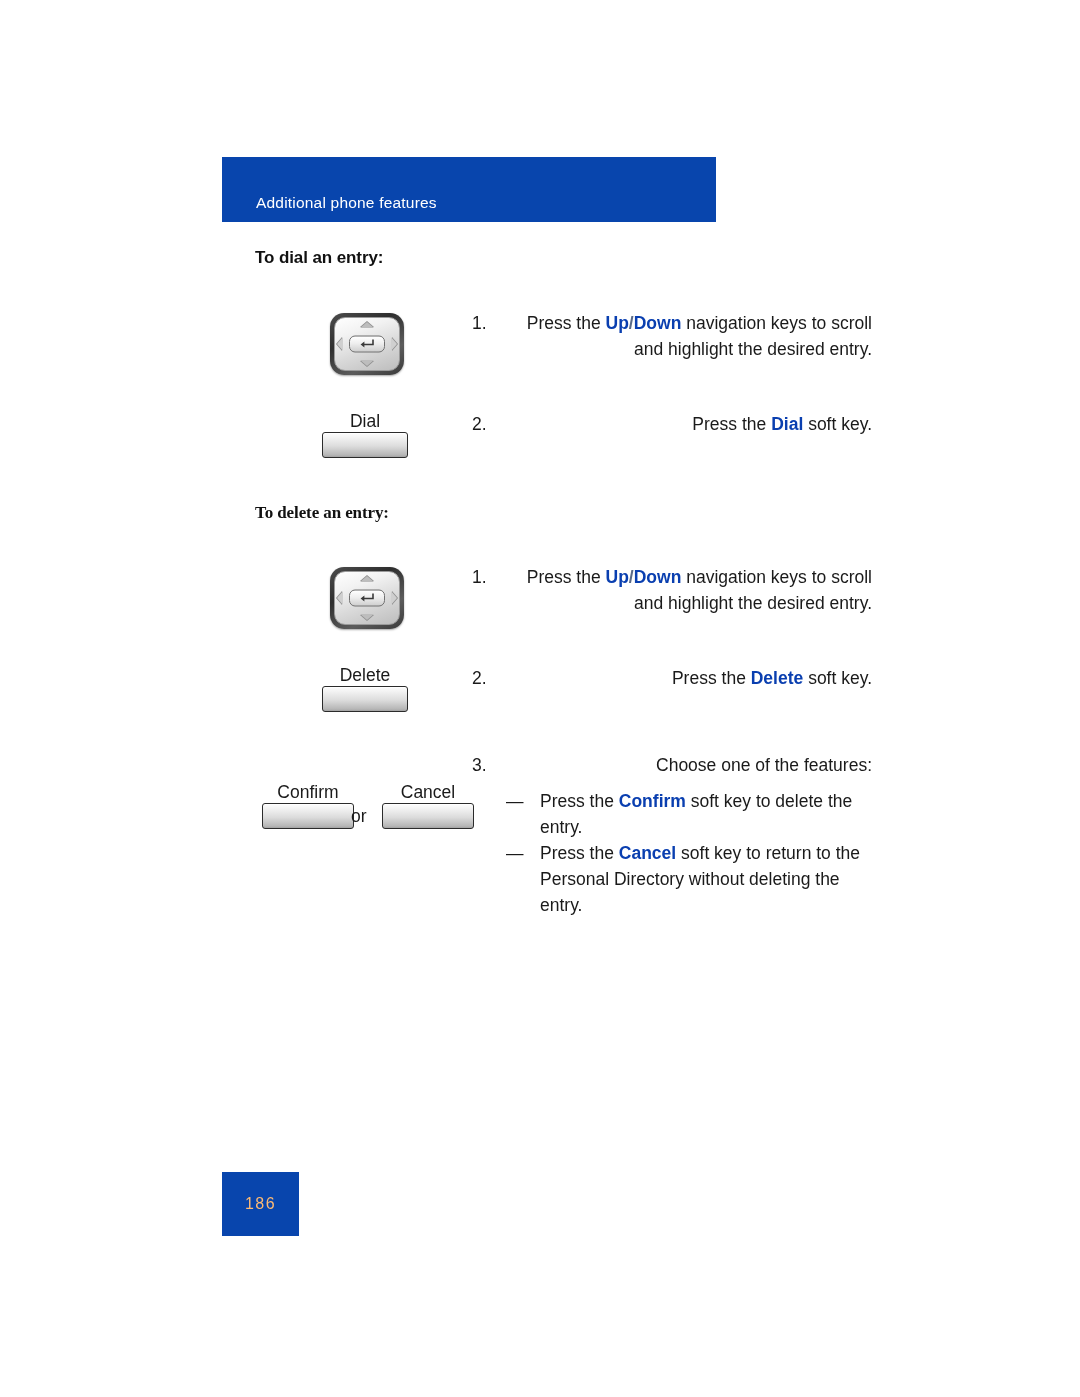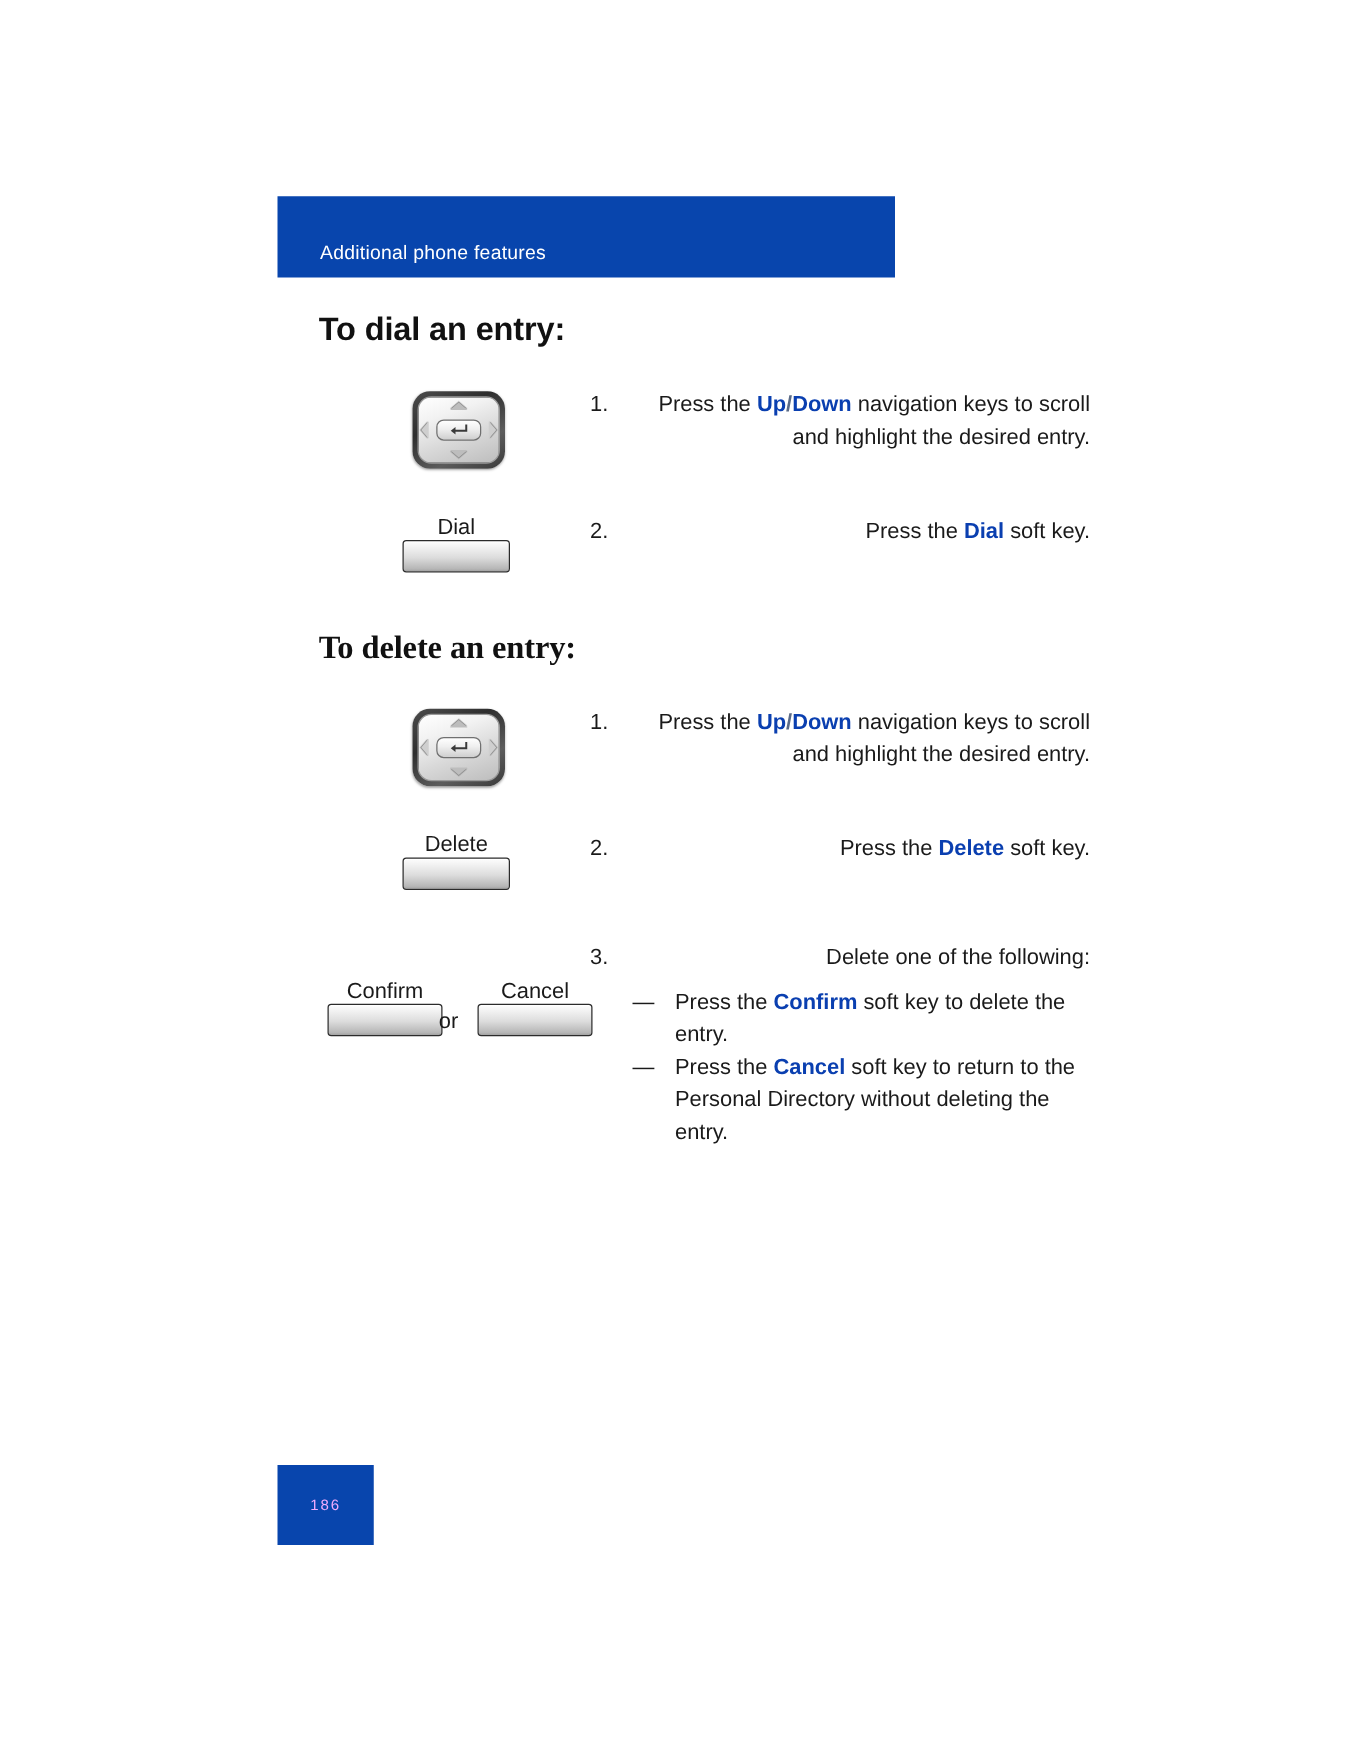--- a/index.html
+++ b/index.html
@@ -40,21 +40,21 @@
     font-size: 15.5px;
     letter-spacing: 0.2px;
     font-family: "Liberation Sans", sans-serif;
     white-space: nowrap;
   }
 
   
   .section-heading {
     position: absolute;
     left: 255px;
-    font-size: 26px;
+    font-size: 17px;
     font-weight: bold;
     color: #111111;
     letter-spacing: -0.1px;
     white-space: nowrap;
   }
   #heading-dial  { top: 248px; }
   #heading-delete{ top: 503px; font-family: Liberation Serif, serif; }
 
   
   .step {
@@ -207,22 +207,22 @@
   }
 
   
   .page-number-box {
     position: absolute;
     left: 222px;
     top: 1172px;
     width: 77px;
     height: 64px;
     background: #0845ad;
-    color: #f0abfc;
-    font-size: 12px;
+    color: #fdba74;
+    font-size: 16px;
     letter-spacing: 1.5px;
     display: flex;
     align-items: center;
     justify-content: center;
   }
 </style>
 </head>
 <body>
 
 <div class="page">
@@ -290,21 +290,21 @@
     <div class="softkey-btn"></div>
   </div>
 
   <div class="step" style="top:665px;">
     <span class="num">2.</span>
     <span class="body"><span>Press the </span><span class="kw">Delete</span><span> soft key.</span></span>
   </div>
 
   <div class="step" style="top:752px;">
     <span class="num">3.</span>
-    <span class="body">Delete one of the following:</span>
+    <span class="body">Choose one of the features:</span>
   </div>
 
   <div class="softkey-group" style="left:262px; top:781px;">
     <div class="softkey-label">Confirm</div>
     <div class="softkey-btn wide"></div>
   </div>
 
   <div class="or-label" style="left:351px; top:806px;">or</div>
 
   <div class="softkey-group" style="left:382px; top:781px;">

